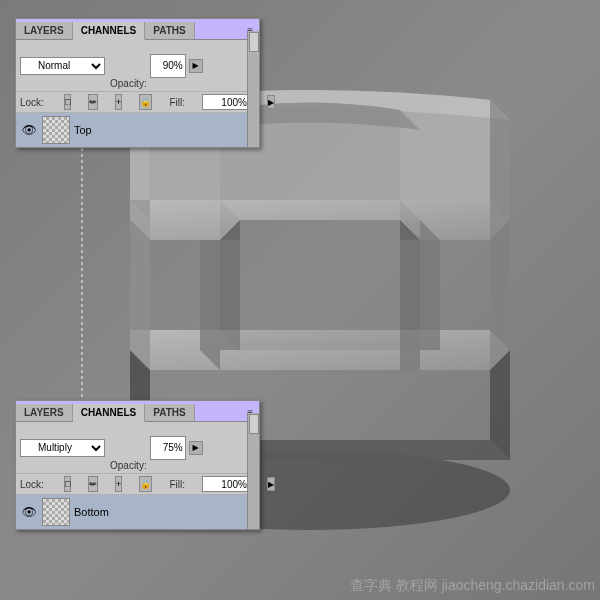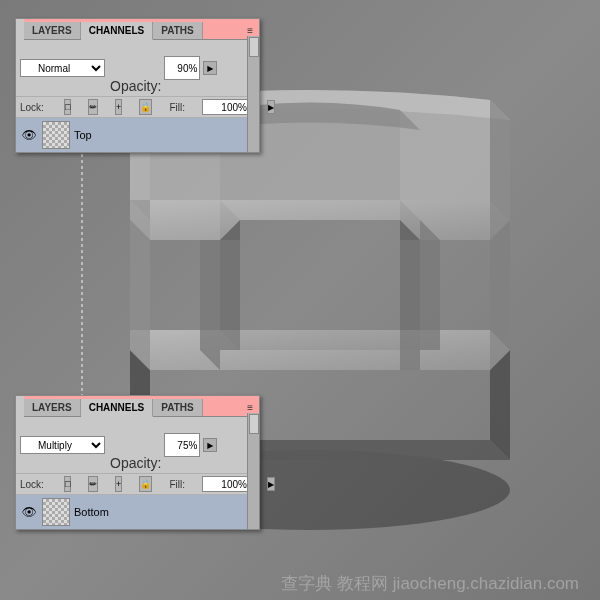--- a/index.html
+++ b/index.html
@@ -47,25 +47,24 @@
       bottom: 70px;
       left: 15px;
       width: 245px;
       background: #c8c8c8;
       border: 1px solid #888;
       box-shadow: 2px 2px 4px rgba(0,0,0,0.4);
     }
 
     .panel-tabs {
       display: flex;
-      background: #fca5a5;
+      background: #c4b5fd;
       border-bottom: 1px solid #888;
       align-items: center;
       padding-top: 3px;
-      margin-left: 8px;
     }
 
     .tab {
       padding: 3px 8px;
       font-size: 10px;
       font-weight: bold;
       color: #333;
       cursor: pointer;
       border-right: 1px solid #999;
       background: #b8b8b8;
@@ -97,21 +96,21 @@
     .blend-select {
       width: 85px;
       height: 18px;
       font-size: 10px;
       background: white;
       border: 1px solid #888;
       padding: 1px 13px;
     }
 
     .opacity-label {
-      font-size: 14px;
+      font-size: 10px;
       color: #333;
       margin-left: 2px;
       margin-top: 36px;
     }
 
     .opacity-input {
       width: 36px;
       height: 24px;
       font-size: 10px;
       background: white;
@@ -236,22 +235,22 @@
       height: 20px;
       background: #d0d0d0;
       border: 1px solid #888;
       margin: 1px;
     }
 
     
     .watermark {
       position: absolute;
       bottom: 5px;
-      right: 21px;
-      font-size: 17px;
+      right: 5px;
+      font-size: 14px;
       color: rgba(180,180,180,0.7);
       pointer-events: none;
     }
 
   </style>
 </head>
 <body>
 
 <div class="canvas-area">
   <svg class="canvas-svg" viewBox="0 0 600 600" xmlns="http://www.w3.org/2000/svg">

